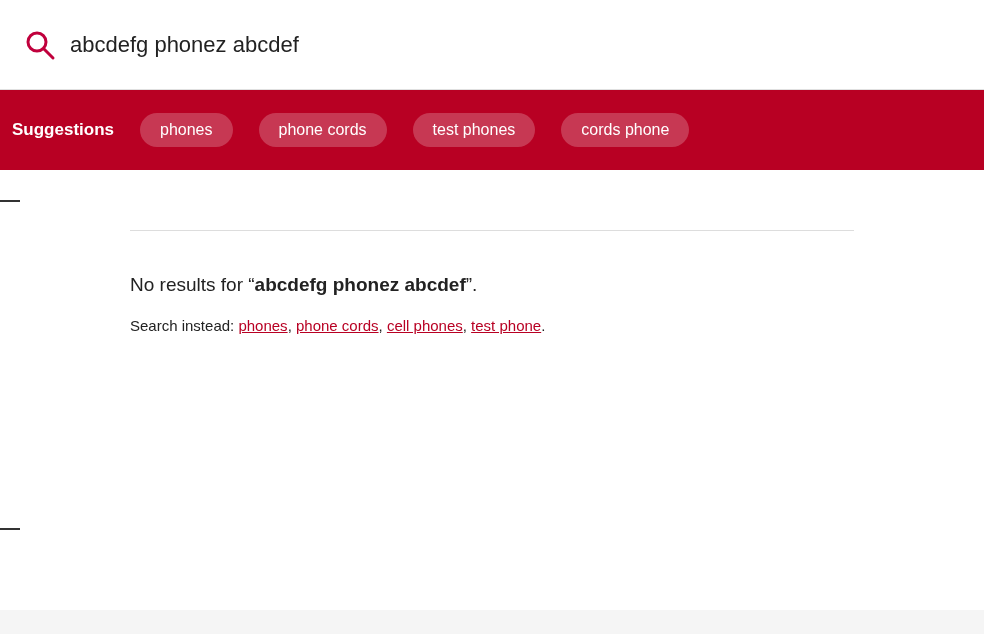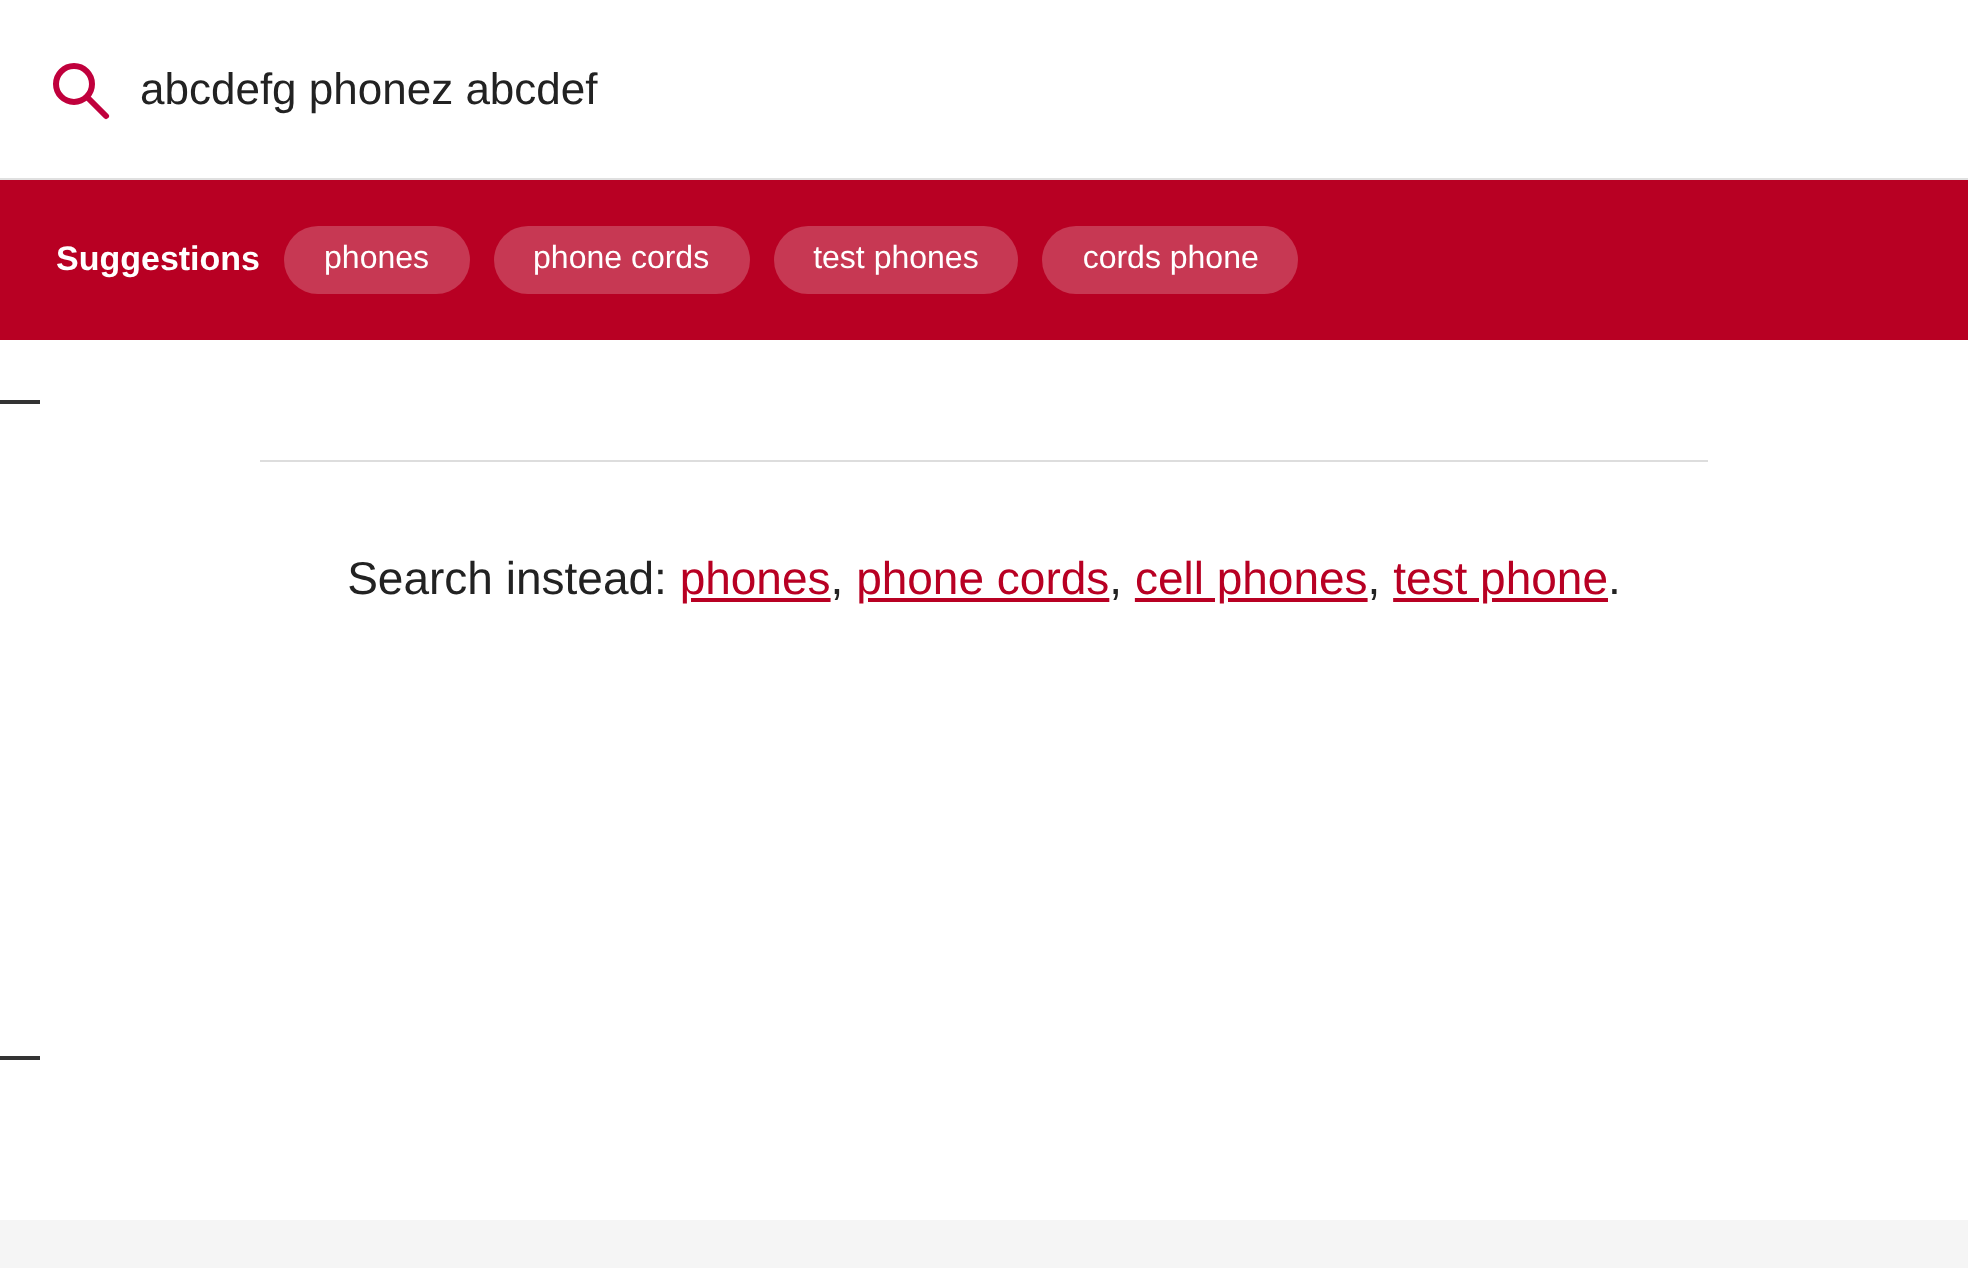--- a/index.html
+++ b/index.html
@@ -44,24 +44,24 @@
       font-size: 22px;
       color: #222;
       background: transparent;
       flex: 1;
       font-family: Arial, Helvetica, sans-serif;
     }
 
     
     .suggestions-bar {
       background: #b80023;
-      padding: 20px 28px;
+      padding: 20px 12px;
       display: flex;
       align-items: center;
-      gap: 12px;
+      gap: 26px;
       flex-wrap: wrap;
       min-height: 80px;
     }
 
     .suggestions-label {
       color: #ffffff;
       font-weight: bold;
       font-size: 17px;
       white-space: nowrap;
     }
@@ -137,24 +137,23 @@
       color: #222;
       margin-bottom: 14px;
       line-height: 1.5;
     }
 
     .no-results-text .query {
       font-weight: bold;
     }
 
     .search-instead {
-      font-size: 23px;
+      font-size: 15px;
       color: #222;
       line-height: 1.6;
-      text-align: center;
     }
 
     .search-instead a {
       color: #b80023;
       text-decoration: underline;
       cursor: pointer;
       font-weight: normal;
     }
   </style>
 </head>
@@ -187,20 +186,23 @@
   </button>
 </div>
 
 <div class="main-content">
   <div class="left-border-top"></div>
   <div class="left-border-bottom"></div>
 
 
   <hr class="divider">
 
+  <p class="no-results-text">
+    <span>No results for “</span><span class="query">abcdefg phonez abcdef</span><span>”.</span>
+  </p>
 
   <p class="search-instead">
     <span>Search instead:</span>
     <a>phones</a>,
     <a>phone cords</a>,
     <a>cell phones</a>,
     <a>test phone</a>.
   </p>
 </div>
 

